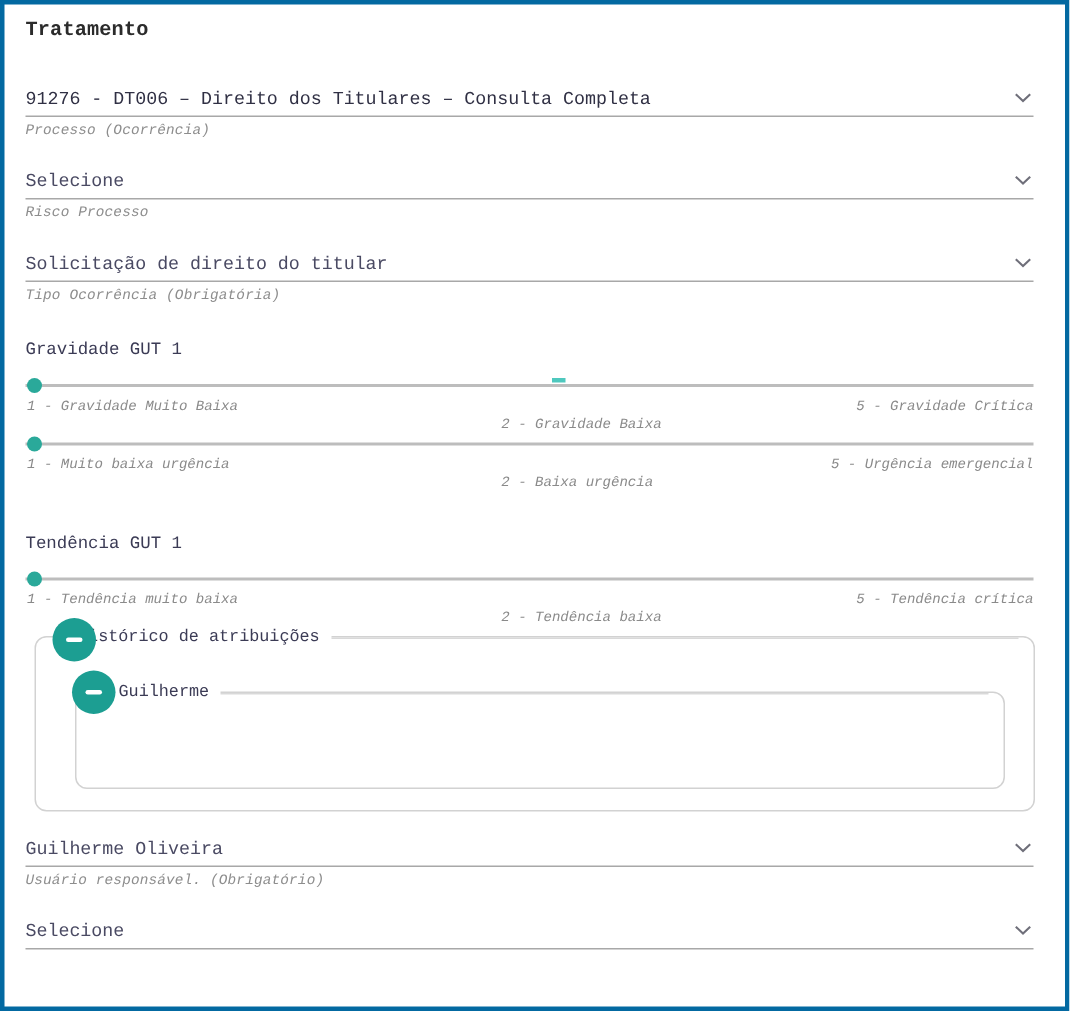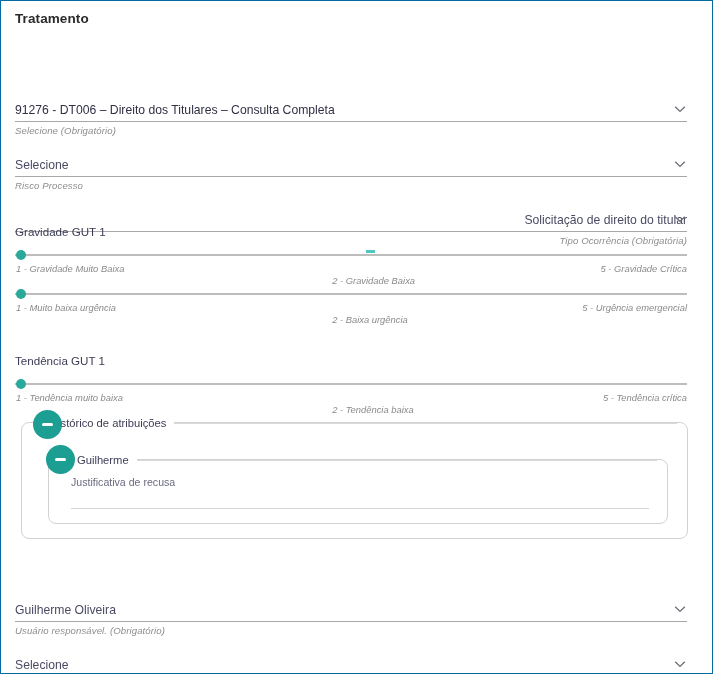--- a/index.html
+++ b/index.html
@@ -9,22 +9,23 @@
     height: 674px;
     background: #ffffff;
     font-family: "Liberation Sans", sans-serif;
   }
 
   #page {
     position: relative;
     width: 713px;
     height: 674px;
     background: #ffffff;
-    border: 1px solid #0369a1;
+    border: 3px solid #0369a1;
     overflow: hidden;
+    font-family: Liberation Mono, monospace;
   }
 
   
   .page-title {
     position: absolute;
     left: 14px;
     top: 10px;
     font-size: 13.5px;
     font-weight: bold;
     color: #2b2b2b;
@@ -39,21 +40,20 @@
   }
   .field .fv-row {
     position: relative;
     height: 21px;
   }
   .field .value {
     font-size: 12.2px;
     color: #4a4a63;
     line-height: 19px;
     white-space: nowrap;
-    margin-top: 46px;
   }
   .field .value.strong {
     color: #303044;
   }
   .field .rule {
     position: absolute;
     left: 0; right: 0; top: 20px;
     height: 1px;
     background: #a8a8a8;
   }
@@ -194,37 +194,37 @@
   <div class="field" style="top:54px;">
     <div class="fv-row">
       <div class="value strong">91276 - DT006 – Direito dos Titulares – Consulta Completa</div>
       <span class="chev">
         <svg viewBox="0 0 16 14">
             <path d="M3.2 4.8 L8 9.4 L12.8 4.8" fill="none" stroke="currentColor" stroke-width="1.4"></path>
           </svg>
       </span>
       <div class="rule"></div>
     </div>
-    <div class="hint">Selecione (Obrigatório)</div>
+    <div class="hint">Processo (Ocorrência)</div>
   </div>
 
   <div class="field" style="top:109px;">
     <div class="fv-row">
       <div class="value">Selecione</div>
       <span class="chev">
         <svg viewBox="0 0 16 14">
             <path d="M3.2 4.8 L8 9.4 L12.8 4.8" fill="none" stroke="currentColor" stroke-width="1.4"></path>
           </svg>
       </span>
       <div class="rule"></div>
     </div>
     <div class="hint">Risco Processo</div>
   </div>
 
-  <div class="field" style="top:164px;text-align:right;">
+  <div class="field" style="top:164px;">
     <div class="fv-row">
       <div class="value">Solicitação de direito do titular</div>
       <span class="chev">
         <svg viewBox="0 0 16 14">
             <path d="M3.2 4.8 L8 9.4 L12.8 4.8" fill="none" stroke="currentColor" stroke-width="1.4"></path>
           </svg>
       </span>
       <div class="rule"></div>
     </div>
     <div class="hint">Tipo Ocorrência (Obrigatória)</div>
@@ -274,24 +274,20 @@
       <span class="legend-text">Histórico de atribuições</span>
       <span class="legend-line"></span>
     </div>
 
     <div class="panel" style="left:26px; top:36px; width:620px; height:65px;">
       <div class="panel-legend">
         <span class="legend-text">Guilherme</span>
         <span class="legend-line"></span>
       </div>
 
-      <div class="inner-input" style="left:22px; top:16px; width:578px;">
-        <div class="ii-label">Justificativa de recusa</div>
-        <div class="ii-rule"></div>
-      </div>
     </div>
 
     <button class="collapse-btn" style="left:24px; top:22px;">
       <span class="minus"></span>
     </button>
   </div>
 
   <button class="collapse-btn" style="left:32px; top:409px;">
     <span class="minus"></span>
   </button>

